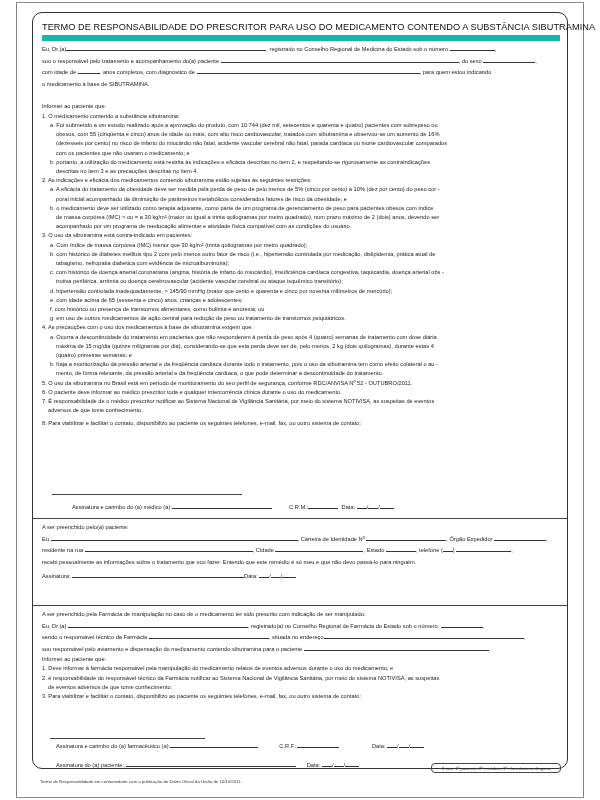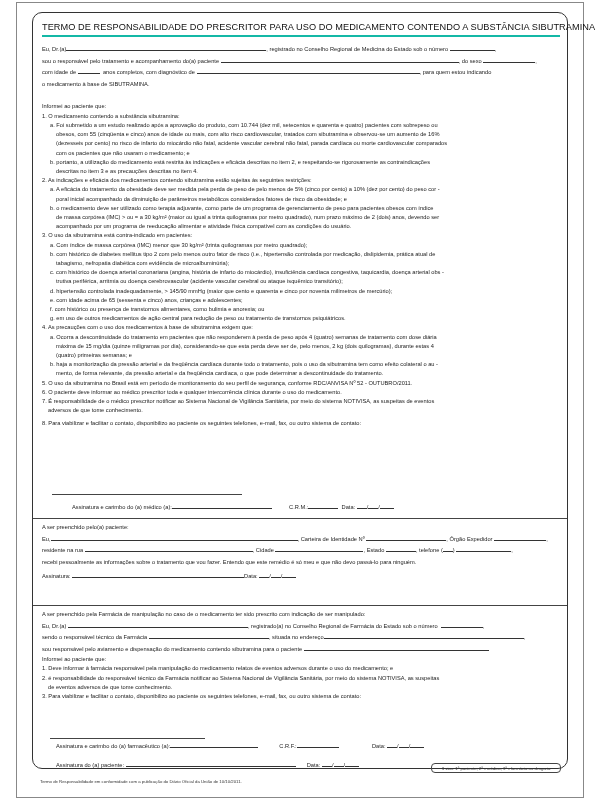--- a/index.html
+++ b/index.html
@@ -10,21 +10,21 @@
     position: absolute; left: 16px; top: 2px; width: 568px; height: 796px;
     border: 1px solid #888; background: #fff;
   }
   .form-box {
     position: absolute; left: 32px; top: 12px; width: 536px; height: 757px;
     border: 1.3px solid #333; border-radius: 10px; background: #fff;
   }
   .doc-title {
     position: absolute; left: 42px; top: 22px; width: 518px;
     font-size: 9.2px; letter-spacing: 0.05px; color: #111; white-space: nowrap;
-    padding-bottom: 3px; border-bottom: 2px solid #14b8a6;
+    padding-bottom: 3px; border-bottom: 6px solid #14b8a6;
   }
   .sec { position: absolute; left: 42px; width: 520px; font-size: 5.7px; line-height: 9.2px; color: #222; }
   .line { white-space: nowrap; position: relative; height: 11.6px; line-height: 11.6px; }
   .blank { display: inline-block; border-bottom: 0.7px solid #333; height: 7px; vertical-align: baseline; }
   .divider { position: absolute; left: 33px; width: 534px; border-top: 1px solid #444; }
   .sigline { position: absolute; border-top: 0.8px solid #444; }
   .badge {
     position: absolute; left: 431px; top: 763px; width: 130px; height: 10px;
     border: 0.8px solid #444; border-radius: 4px; font-size: 4.3px; line-height: 9px;
     text-align: center; white-space: nowrap; color: #333;

